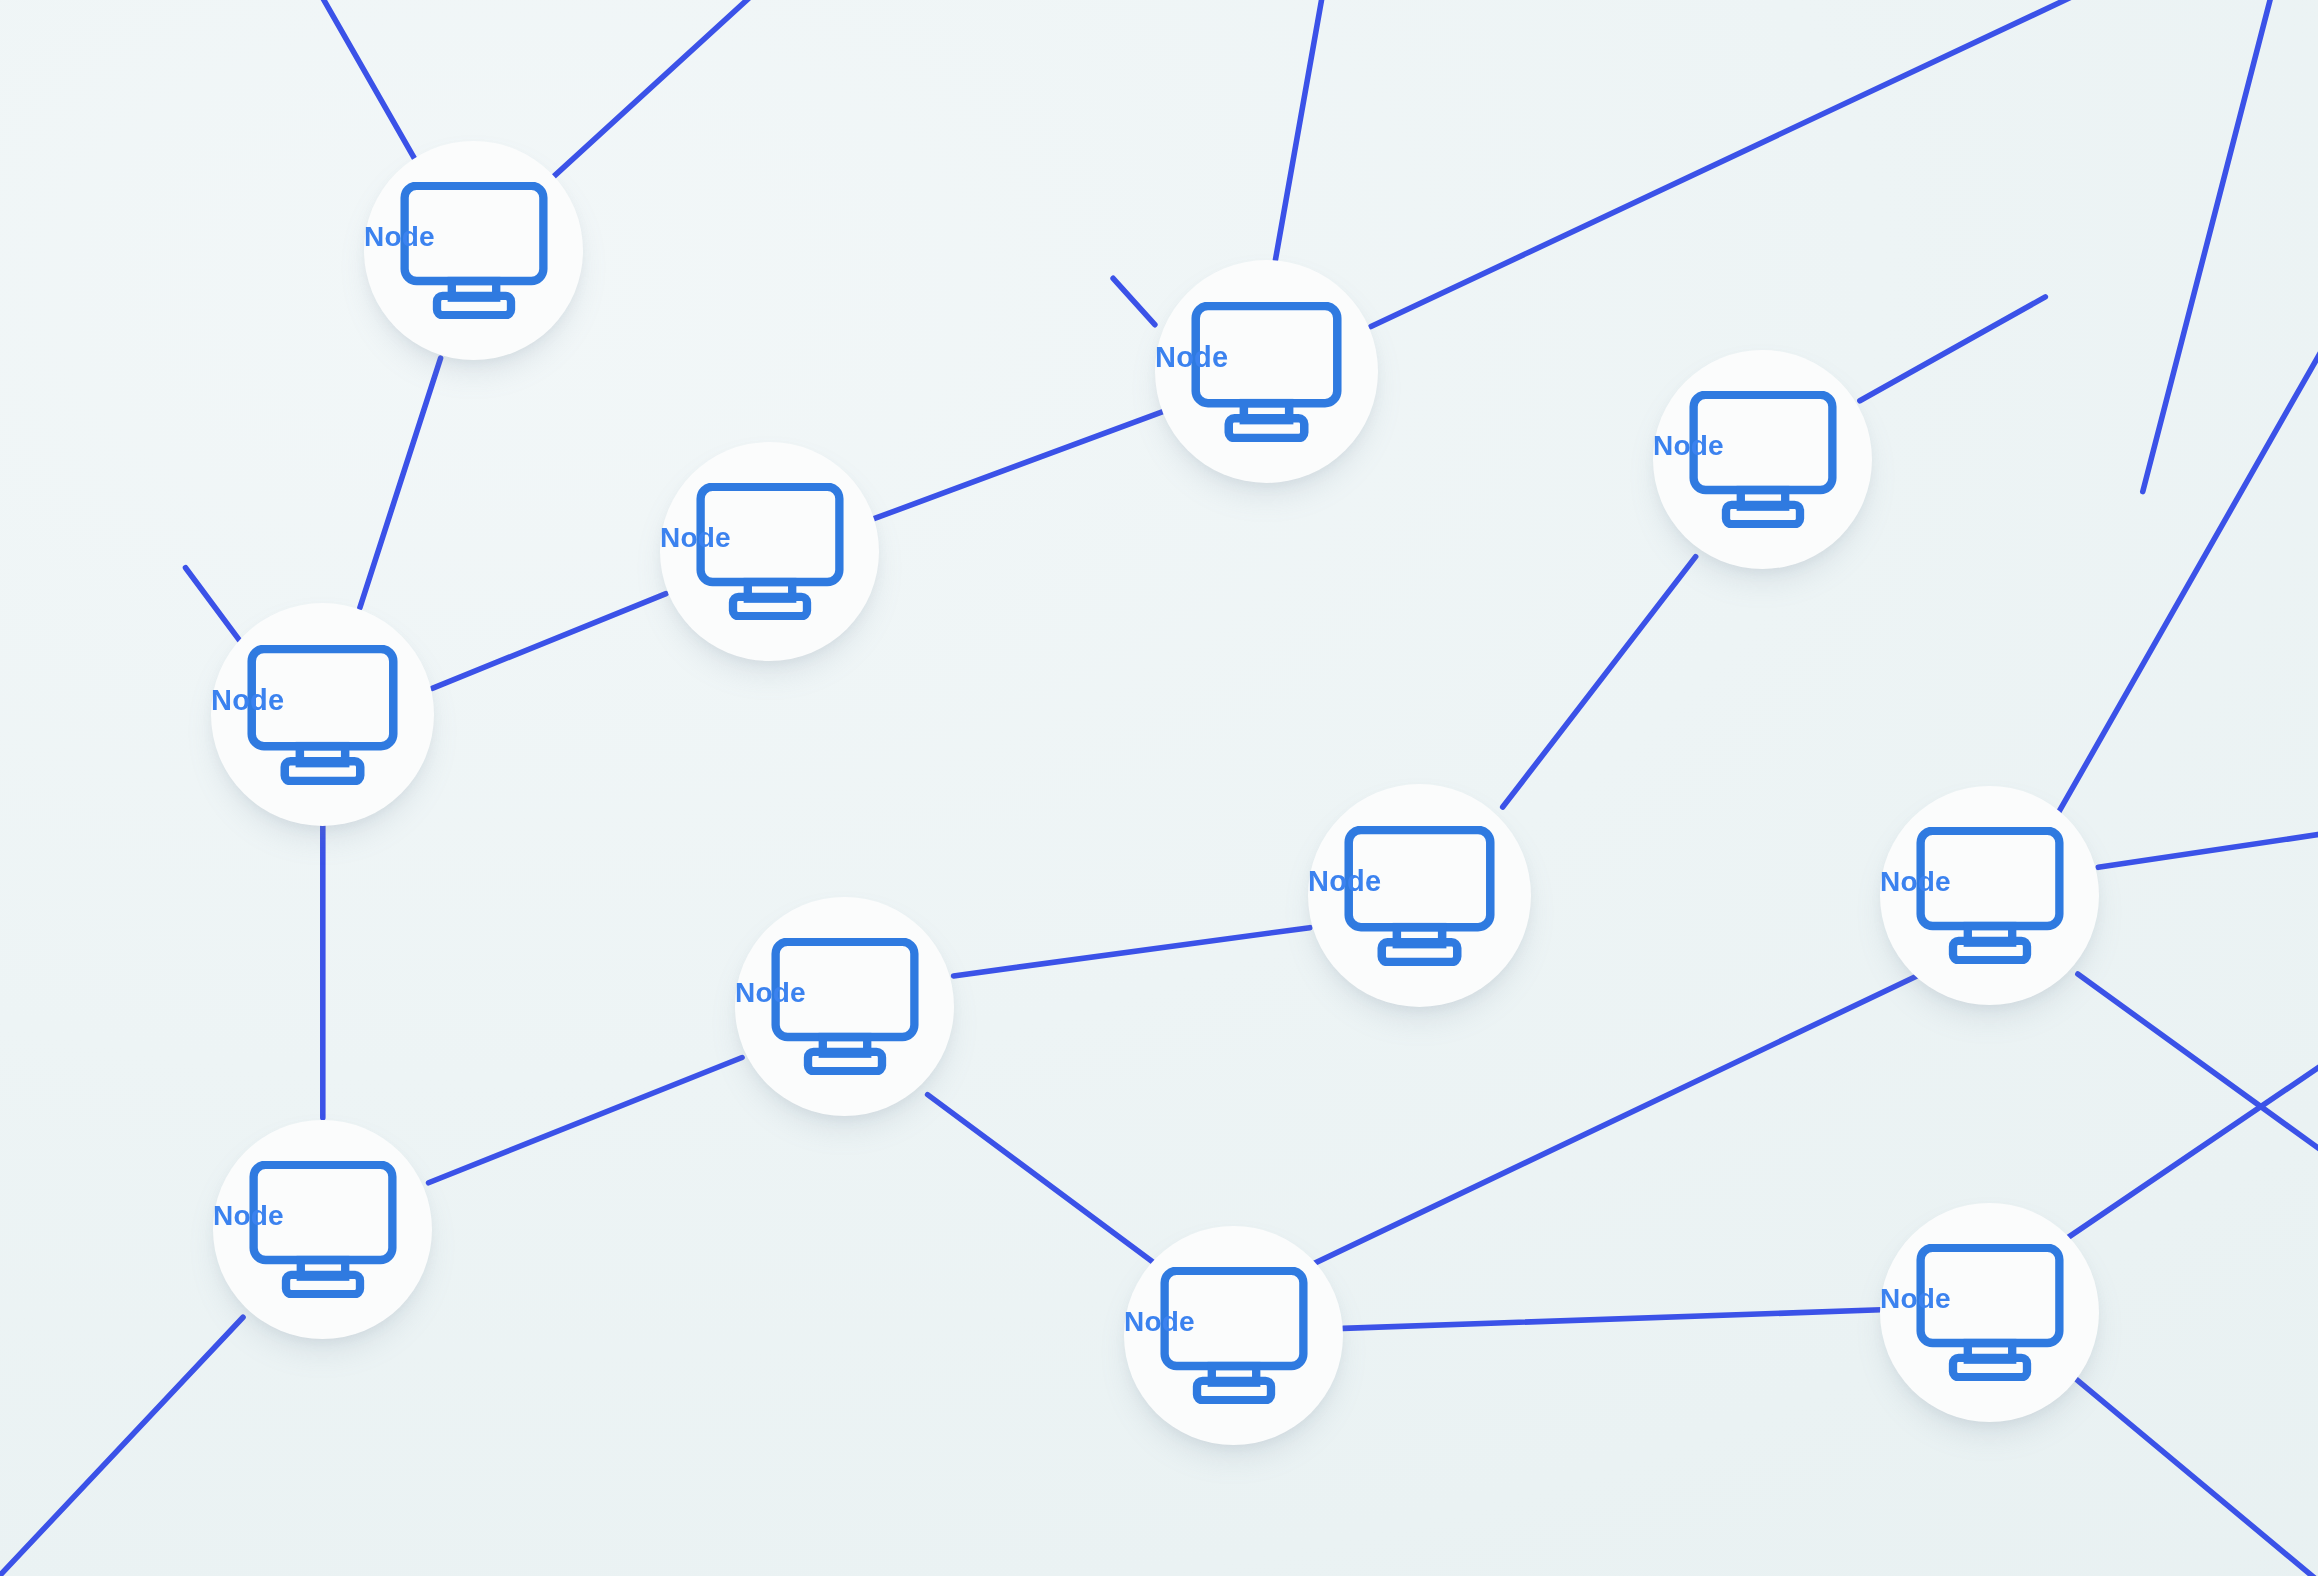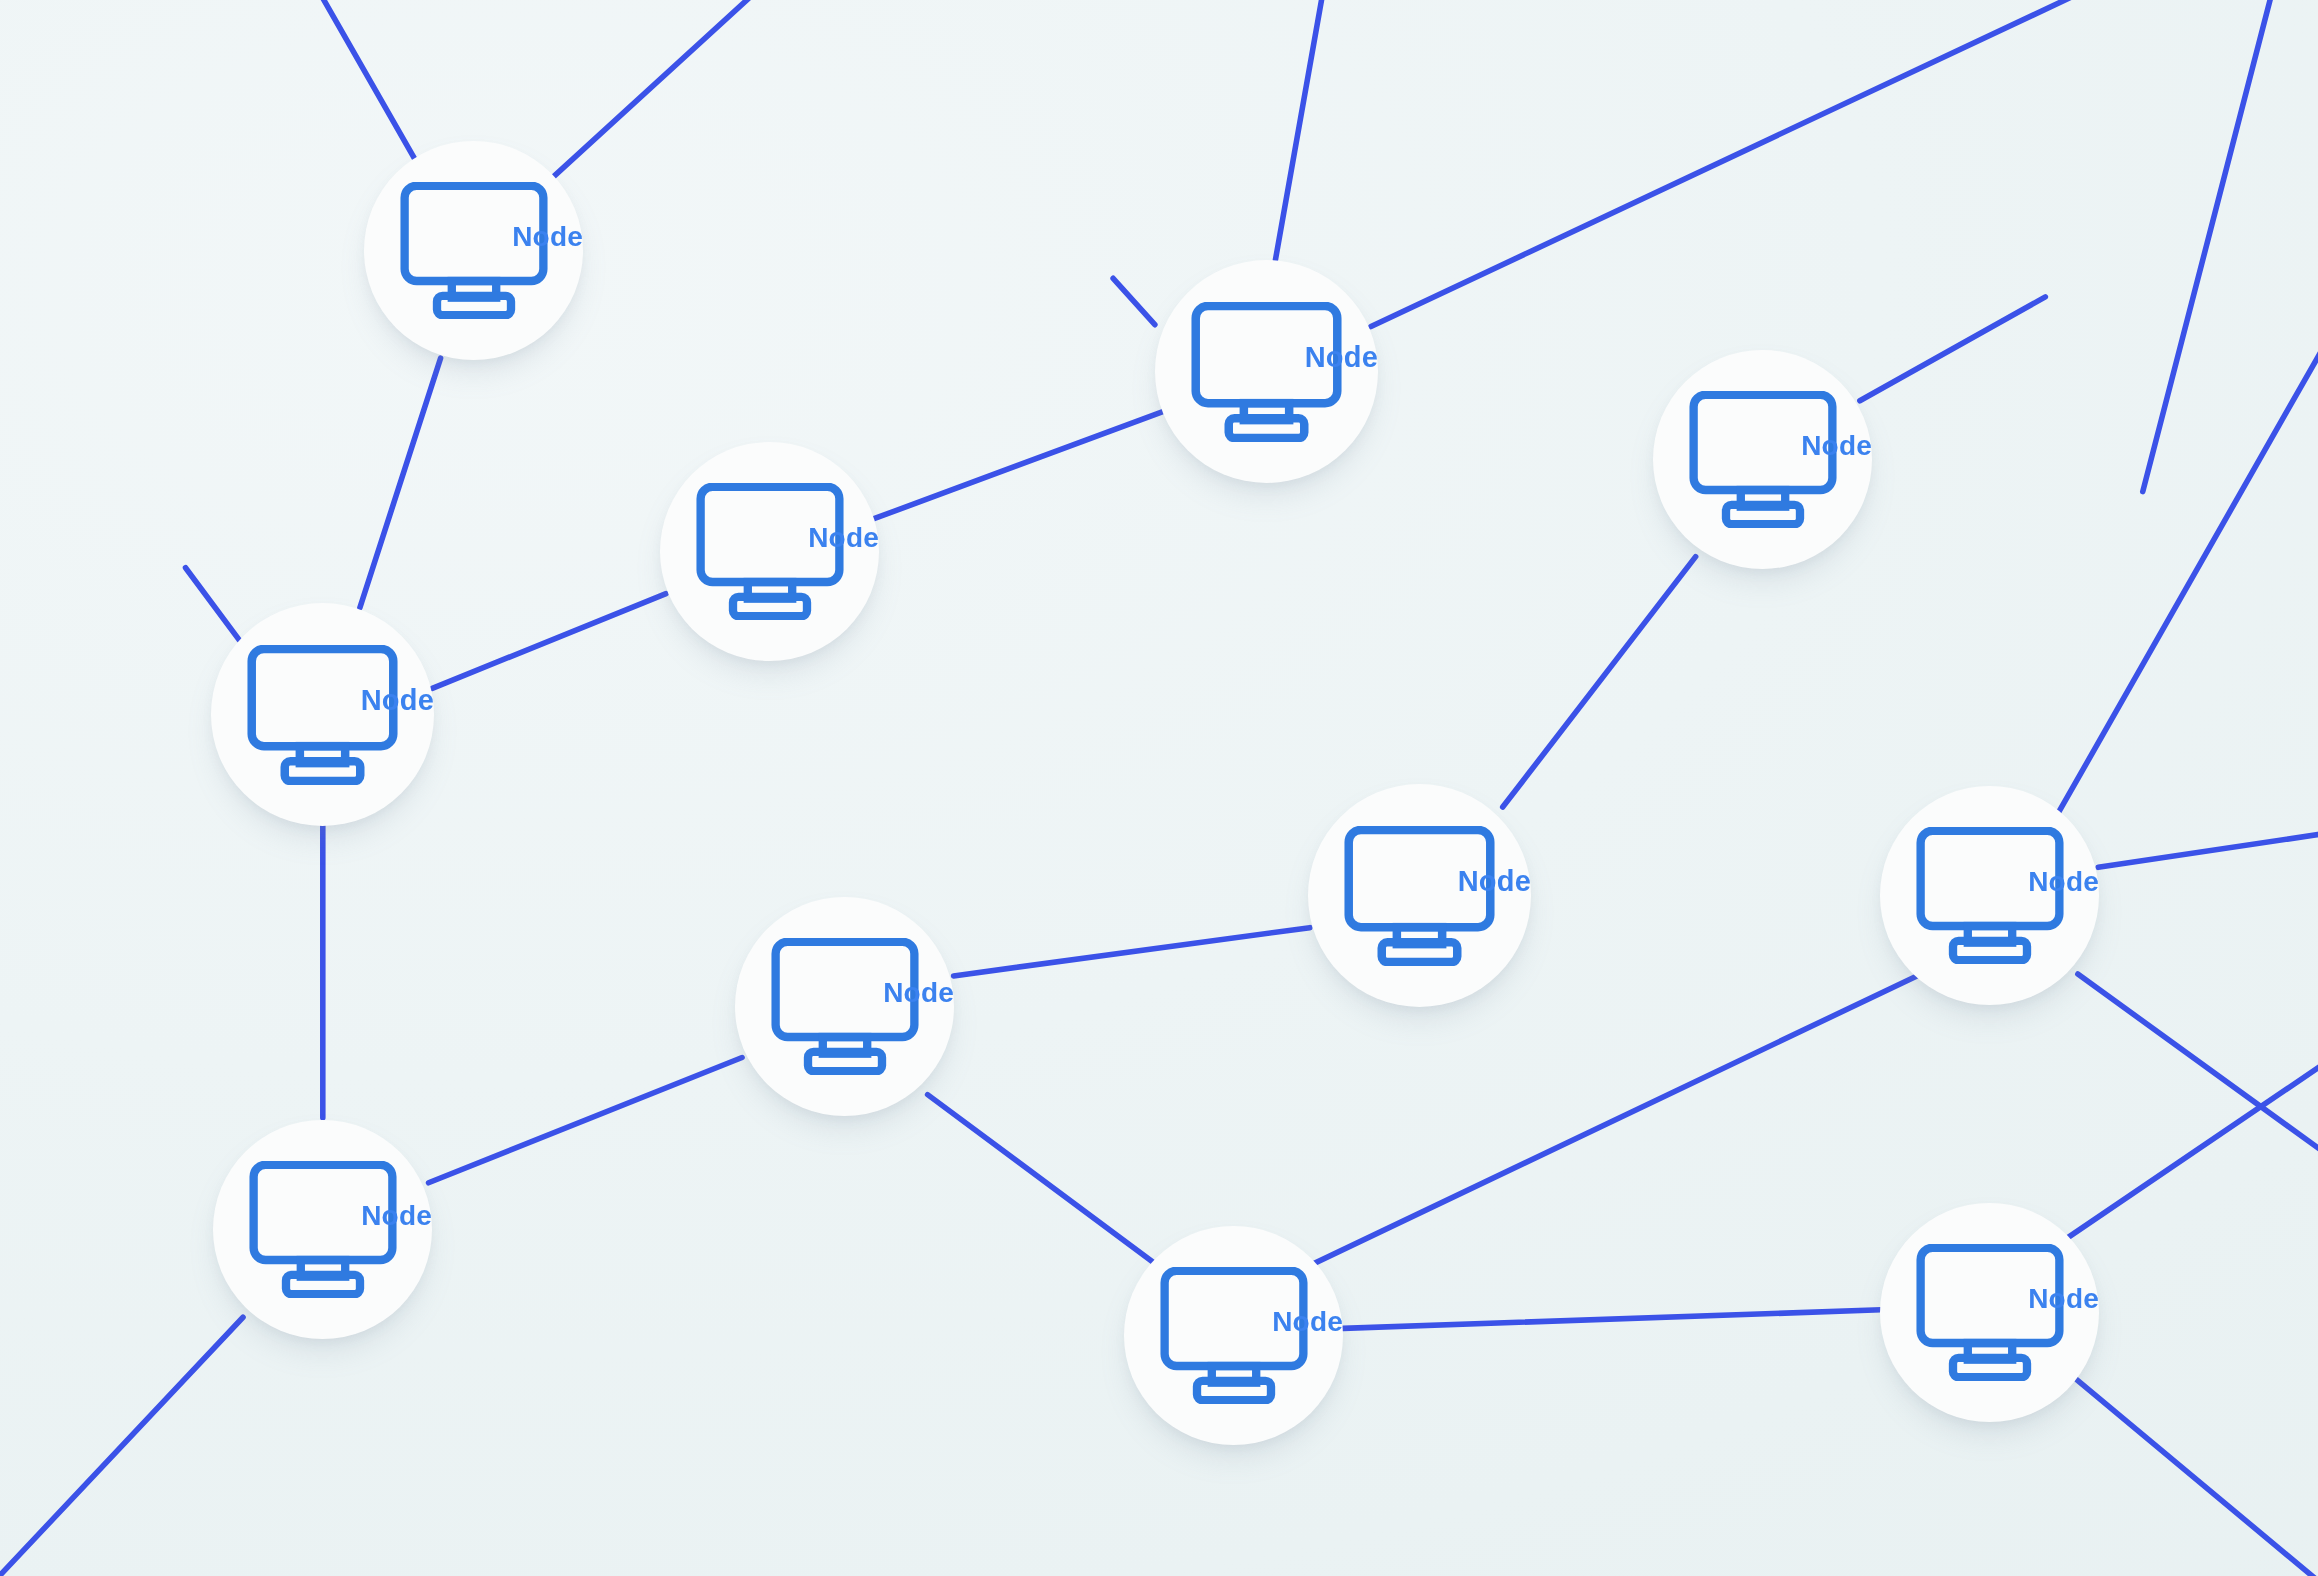--- a/index.html
+++ b/index.html
@@ -38,21 +38,21 @@
     justify-content: center;
   }
   .monitor {
     position: relative;
     display: block;
   }
   .node-label {
     position: absolute;
     left: 0;
     right: 0;
-    text-align: right;
+    text-align: left;
     font-family: "Liberation Sans", sans-serif;
     font-weight: 700;
     color: #3b82ef;
     letter-spacing: 0.2px;
     pointer-events: none;
     line-height: 1;
   }
 </style>
 </head>
 <body>

